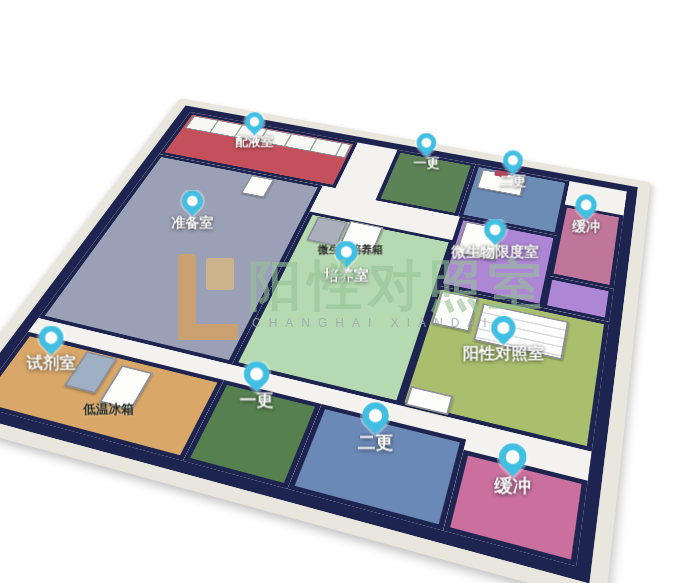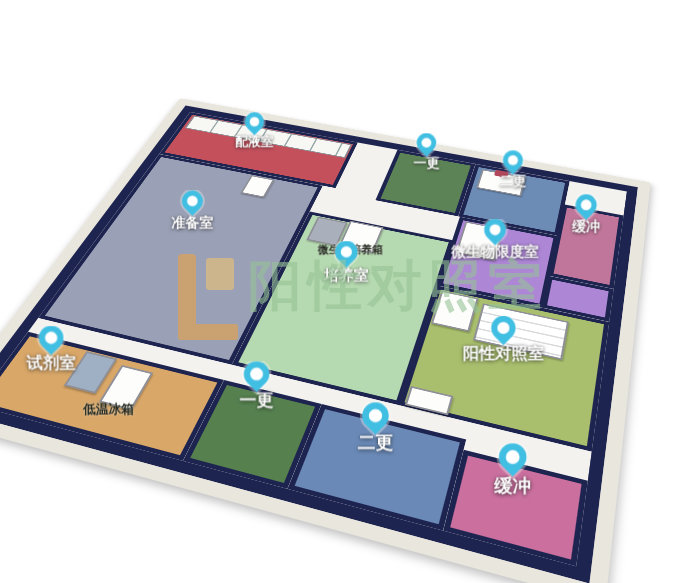--- a/index.html
+++ b/index.html
@@ -180,15 +180,16 @@
       </div>
   </div>
 
   <div class="watermark">
     <div class="wm-logo">
       <div class="bar-v"></div>
         <div class="bar-h"></div>
         <div class="sq"></div>
     </div>
     <div class="wm-cn">阳性对照室</div>
+    <div class="wm-en">CHANGHAI XIANDAI</div>
   </div>
 
 </div>
 
 </body></html>

